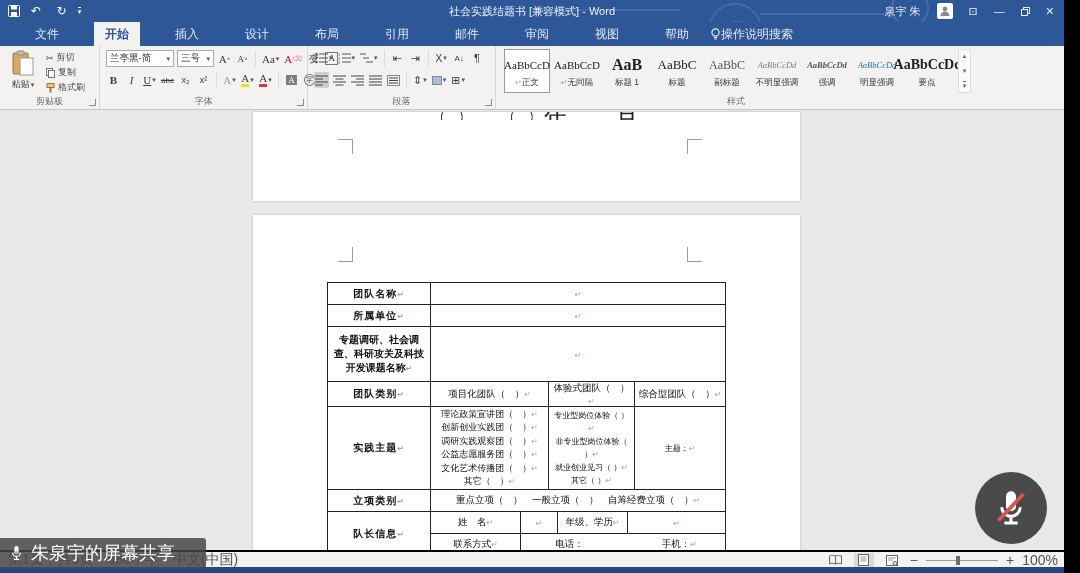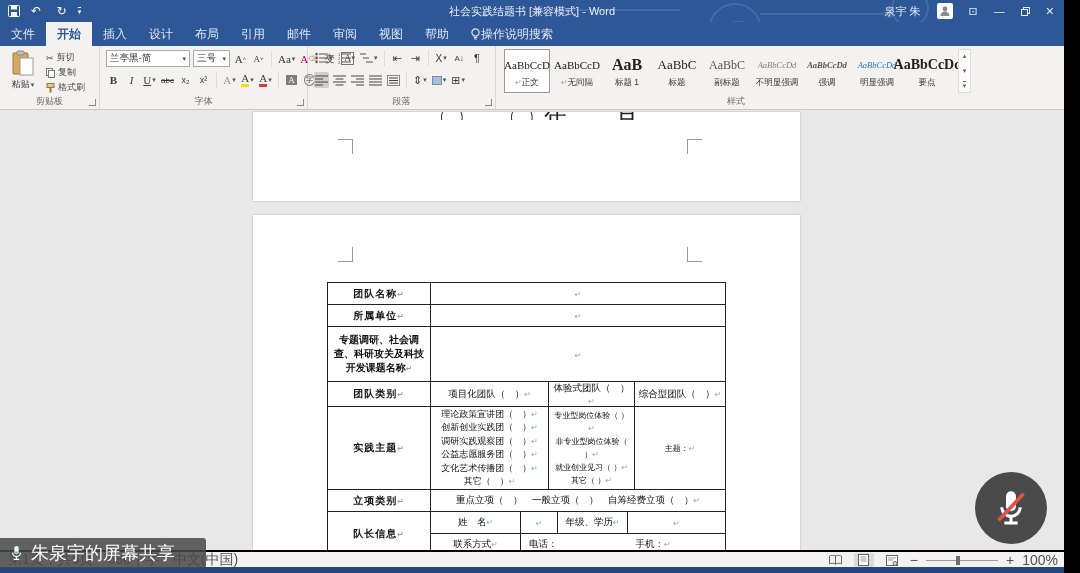--- a/index.html
+++ b/index.html
@@ -14,21 +14,21 @@
   .qat .qbtn{display:flex;align-items:center;line-height:1;cursor:default;}
   .title-text{position:absolute;left:0;top:0;width:100%;height:22px;display:flex;align-items:center;justify-content:center;
               font-size:11px;color:#e9eefb;}
   .tb-right{position:absolute;right:10px;top:0;height:22px;display:flex;align-items:center;gap:16px;color:#e9eefb;font-size:11px;}
   .tb-avatar{width:16px;height:16px;background:#fff;border-radius:2px;display:flex;align-items:center;justify-content:center;}
   .restore-box{position:relative;width:9px;height:9px;}
   .restore-box i{position:absolute;border:1px solid #e9eefb;width:7px;height:7px;display:block;}
   .restore-box i:first-child{right:0;top:0;}
   .restore-box i:last-child{left:0;bottom:0;background:#2d5796;}
   .tabrow{position:absolute;left:0;top:22px;width:100%;height:24px;background:#2d5796;display:flex;align-items:stretch;color:#dfe7f5;font-size:12px;}
-  .tab{display:flex;align-items:center;padding:0 11px;cursor:default;}
+  .tab{display:flex;align-items:center;padding:0 11px;cursor:default;margin-left:24px;}
   .tab.active{background:#f3f2f1;color:#2b579a;font-weight:bold;}
   .tellme{display:flex;align-items:center;padding:0 10px;color:#dfe7f5;}
   
   .ribbon{position:absolute;left:0;top:46px;width:100%;height:64px;background:#f3f2f1;border-bottom:1px solid #c9c7c5;display:flex;}
   .grp{position:relative;height:100%;border-right:1px solid #d9d7d5;flex-shrink:0;}
   .grplabel{position:absolute;bottom:1px;left:0;width:100%;text-align:center;font-size:9px;color:#6b6b6b;}
   .launcher{position:absolute;bottom:3px;right:3px;width:7px;height:7px;border-right:1px solid #8a8a8a;border-bottom:1px solid #8a8a8a;}
   .rowline{position:absolute;display:flex;align-items:center;gap:3px;color:#444;font-size:11px;}
   .btn{display:flex;align-items:center;justify-content:center;min-width:15px;height:16px;padding:0 1px;border-radius:2px;color:#3b3b3b;}
   .btn.sel{background:#cfcfcf;}
@@ -210,21 +210,21 @@
               </svg>
             <span>格式刷</span>
             </div>
         </div>
         <div class="grplabel">剪贴板</div>
         <span class="launcher"></span>
       </div>
 
       <div class="grp" style="width:208px;">
         <div class="rowline" style="left:6px;top:4px;">
-          <span class="combo" style="width:84px;">
+          <span class="combo" style="width:68px;">
               <span>兰亭黑-简</span>
               <span class="dd">▾</span>
             </span>
           <span class="combo" style="width:37px;">
               <span>三号</span>
               <span class="dd">▾</span>
             </span>
           <span class="btn">
               <span class="glyph" style="font-size:11px;">A</span>
               <span style="font-size:6px;vertical-align:top;">˄</span>
@@ -519,21 +519,21 @@
           </tr>
           <tr>
             <td class="lbl" rowspan="2" style="height:44px;"><span>队长信息</span><span class="pm">↵</span></td>
             <td style="font-size:9.5px;height:22px;"><span>姓　名</span><span class="pm">↵</span></td>
             <td colspan="2"><span class="pm">↵</span></td>
             <td style="font-size:9.5px;"><span>年级、学历</span><span class="pm">↵</span></td>
             <td colspan="2"><span class="pm">↵</span></td>
           </tr>
           <tr>
             <td style="font-size:9.5px;height:22px;margin-top:36px;"><span>联系方式</span><span class="pm">↵</span></td>
-            <td colspan="5" style="font-size:9.5px;text-align:left;padding-left:8px;">
+            <td colspan="5" style="font-size:9.5px;text-align:center;padding-left:8px;">
               <span>电话：</span>
               <span style="display:inline-block;width:72px;"></span>
               <span>手机：</span><span class="pm">↵</span>
             </td>
           </tr>
 
         </tbody>
           </table>
       </div>
     </div>

